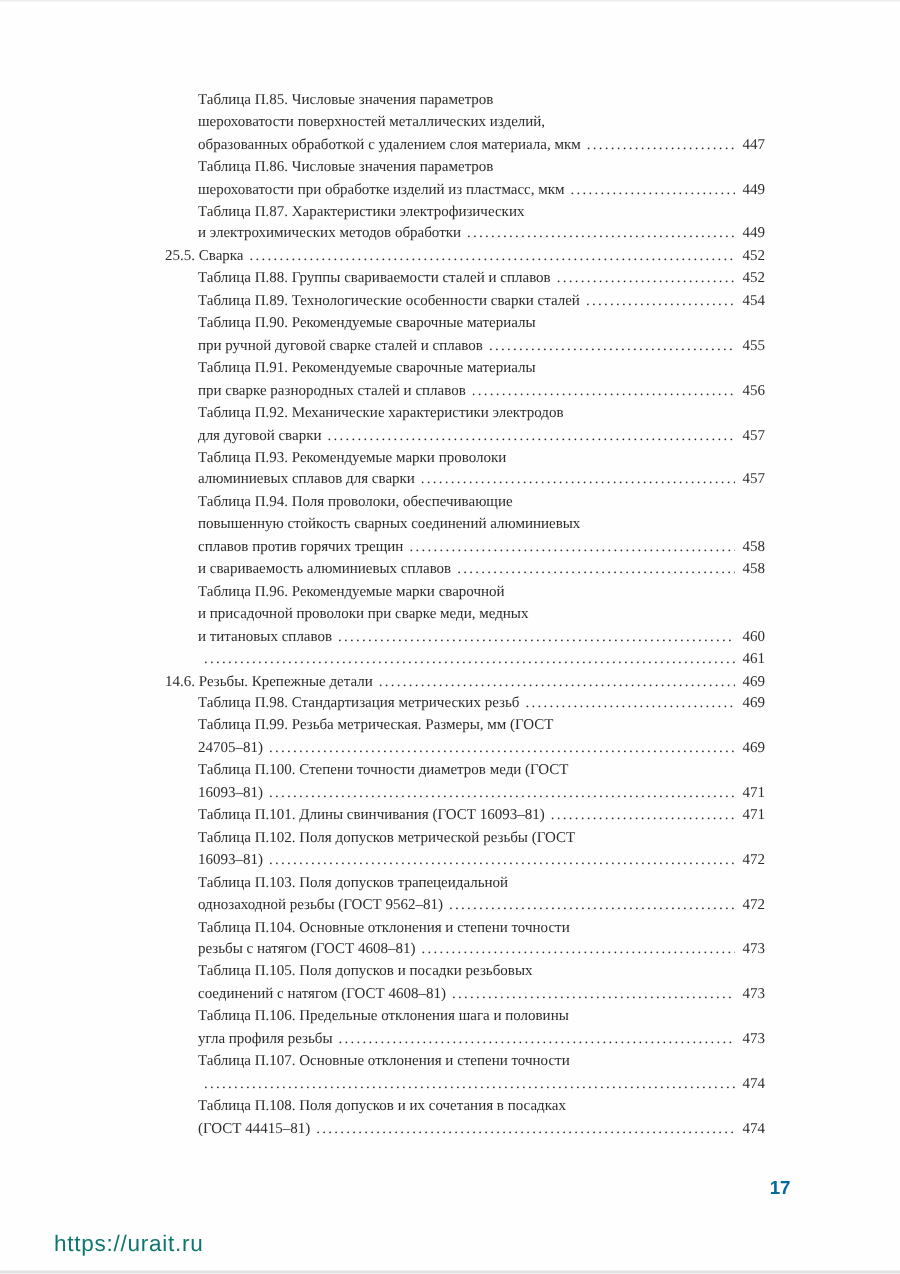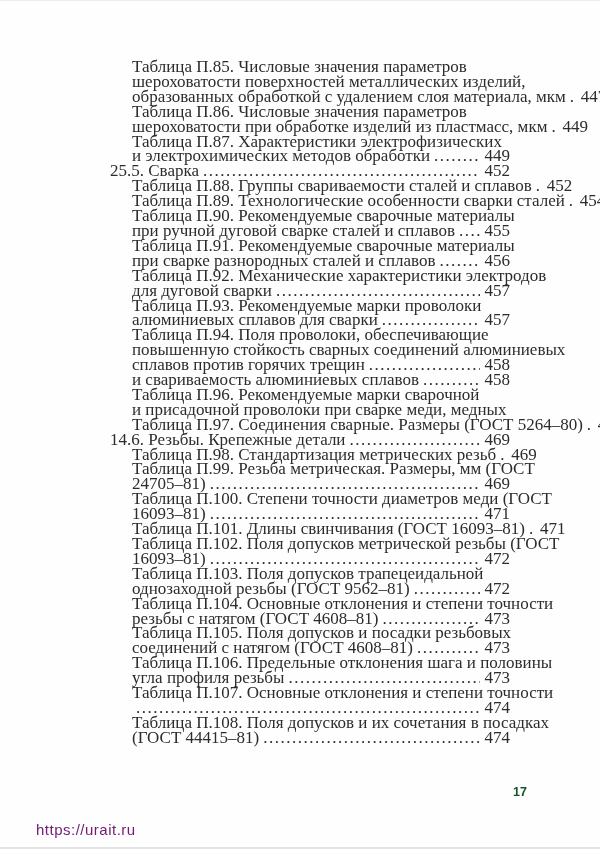--- a/index.html
+++ b/index.html
@@ -19,21 +19,21 @@
     position: absolute; top: 0; left: 0; right: 0; height: 1px;
     background: #ececec;
   }
   .edge-bottom {
     position: absolute; bottom: 0; left: 0; right: 0; height: 2px;
     background: #e3e3e3;
   }
   .toc {
     position: absolute;
     top: 60px; left: 110px; width: 400px;
-    font-size: 17px;
+    font-size: 10px;
     line-height: 14.9px;
     color: #2e2c2a;
   }
   .entry.table { padding-left: 22px; }
   .entry.section { padding-left: 0; }
   .line { display: flex; align-items: baseline; }
   .txt { white-space: pre; flex: 0 0 auto; }
   .leader {
     flex: 1 1 auto;
     overflow: hidden;
@@ -47,29 +47,29 @@
   .leader::before {
     content: "........................................................................................................................................................................................................";
   }
   .pg { flex: 0 0 auto; margin-left: 4px; }
   .folio {
     position: absolute;
     top: 785px; right: 73px;
     font-family: "Liberation Sans", "DejaVu Sans", sans-serif;
     font-weight: bold;
     font-size: 12.5px;
-    color: #14532d;
+    color: #0369a1;
   }
   .watermark {
     position: absolute;
     left: 36px; top: 821px;
     font-family: "Liberation Sans", "DejaVu Sans", sans-serif;
     font-size: 15px;
     letter-spacing: 0.5px;
-    color: #701a75;
+    color: #0f766e;
   }
 </style>
 </head>
 <body>
 
 <div class="page">
   <div class="edge-top"></div>
   <div class="toc" id="toc">
       <div class="entry table">
         <div class="line">
@@ -185,24 +185,28 @@
           <span class="pg">458</span>
         </div>
       </div>
       <div class="entry table">
         <div class="line">
           <span class="txt">Таблица П.96. Рекомендуемые марки сварочной</span>
         </div>
         <div class="line">
           <span class="txt">и присадочной проволоки при сварке меди, медных</span>
         </div>
-      </div>
-      <div class="entry table">
-        <div class="line">
-          <span class="txt">Таблица П.97. Соединения сварные. Размеры (ГОСТ 5264–80)</span>
+        <div class="line">
+          <span class="txt">и титановых сплавов</span>
+          <span class="leader"></span>
+          <span class="pg">460</span>
+        </div>
+      </div>
+      <div class="entry table">
+        <div class="line">
           <span class="leader"></span>
           <span class="pg">461</span>
         </div>
       </div>
       <div class="entry section">
         <div class="line">
           <span class="txt">14.6. Резьбы. Крепежные детали</span>
           <span class="leader"></span>
           <span class="pg">469</span>
         </div>

